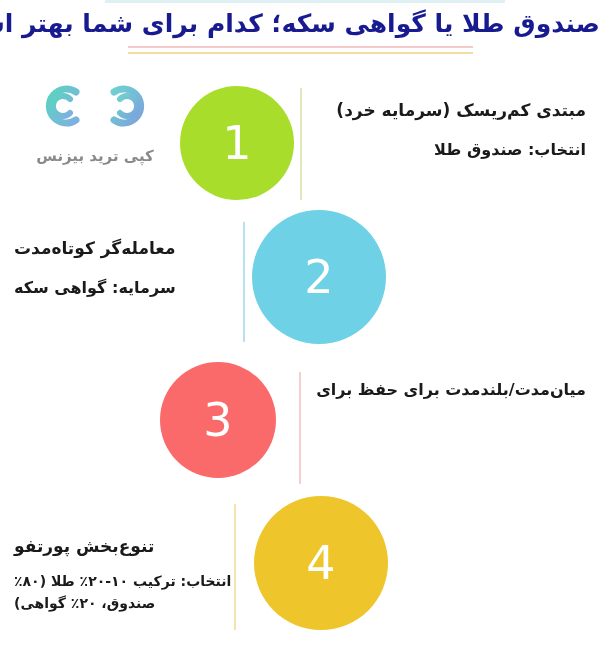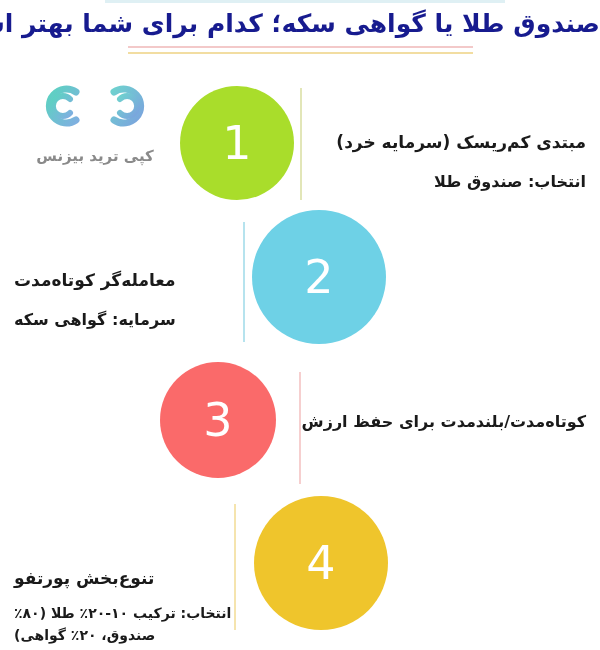--- a/index.html
+++ b/index.html
@@ -131,21 +131,20 @@
   .t1 { top: 24px;  width: 268px; }
   .t2 { top: 42px;  width: 230px; }
   .t3 { top: 28px;  width: 292px; }
   .t4 { top: 48px;  width: 222px; }
 
   .line-head {
     font-size: 17px;
     font-weight: bold;
     margin-bottom: 20px;
     white-space: nowrap;
-    margin-top: 32px;
   }
   .line-sub {
     font-size: 16px;
     font-weight: bold;
     white-space: nowrap;
   }
   .t3 .line-head { font-size: 16px; }
   .t3 .line-sub  { font-size: 15px; }
   .t4 .line-head { font-size: 17px; margin-bottom: 14px; }
   .t4 .line-sub  { font-size: 14px; line-height: 1.6; white-space: normal; }
@@ -202,21 +201,21 @@
     <div class="line-sub">سرمایه: گواهی سکه</div>
   </div>
 </div>
 
 <div class="row row-3">
   <div class="circle c3">
     <span>3</span>
   </div>
   <div class="vline vl3"></div>
   <div class="textblock tb-right t3">
-    <div class="line-head">کوتاه‌مدت/بلندمدت برای حفظ ارزش</div>
+    <div class="line-head">میان‌مدت/بلندمدت برای حفظ برای</div>
   </div>
 </div>
 
 <div class="row row-4">
   <div class="circle c4">
     <span>4</span>
   </div>
   <div class="vline vl4"></div>
   <div class="textblock tb-left t4">
     <div class="line-head">تنوع‌بخش پورتفو</div>

